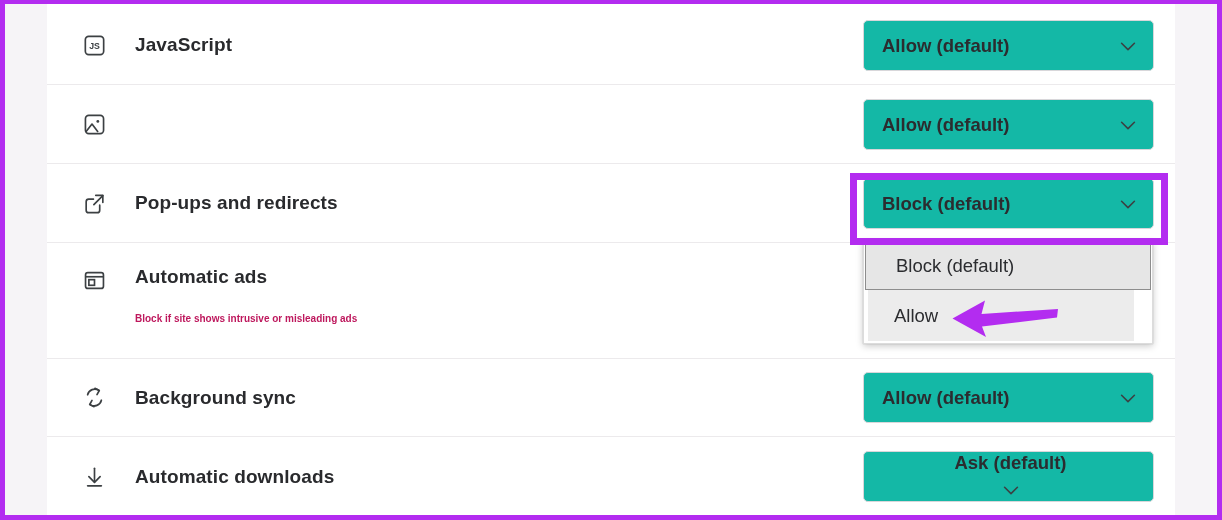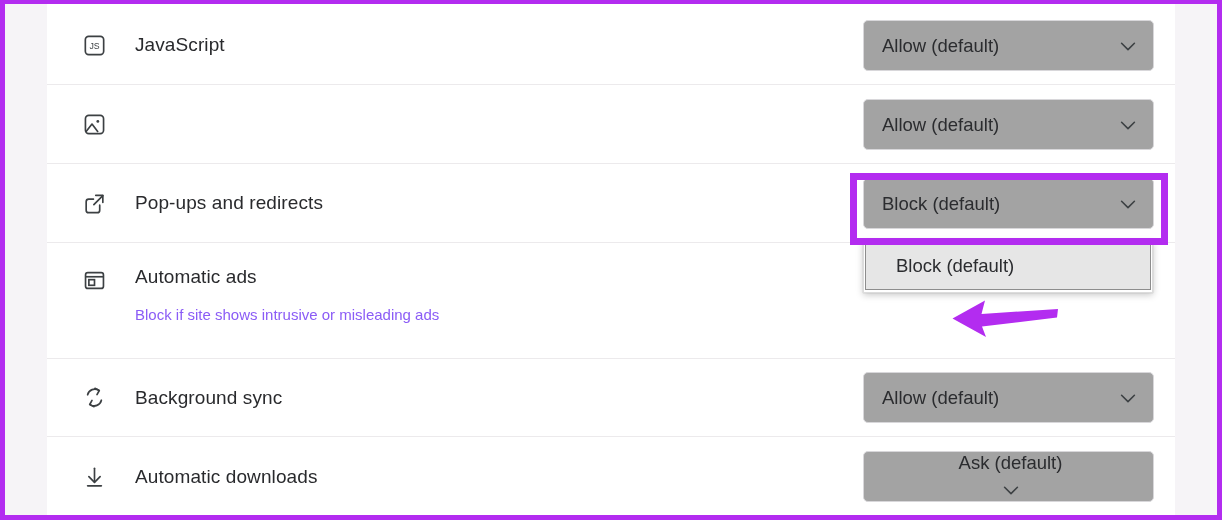--- a/index.html
+++ b/index.html
@@ -39,20 +39,21 @@
     background: #ffffff;
   }
 
   .settings-row {
     position: absolute;
     left: 0;
     width: 1128px;
     border-bottom: 1px solid #eceaec;
     display: flex;
     align-items: center;
+    font-weight: bold;
   }
 
   .row-icon {
     position: absolute;
     left: 34px;
     width: 26px;
     height: 26px;
     display: flex;
     align-items: center;
     justify-content: center;
@@ -67,35 +68,35 @@
   }
 
   .row-title {
     font-size: 19px;
     color: #292a2d;
     letter-spacing: .1px;
     line-height: 1.25;
   }
 
   .row-sub {
-    font-size: 15px;
-    color: #8b5cf6;
-    margin-top: 16px;
+    font-size: 10px;
+    color: #be185d;
+    margin-top: 23px;
     line-height: 1.3;
   }
 
   
   .select-box {
     position: absolute;
     right: 21px;
     width: 291px;
     height: 51px;
     border: 1px solid #d8d7da;
     border-radius: 5px;
-    background: #a3a3a3;
+    background: #14b8a6;
     display: flex;
     align-items: center;
     padding: 0 14px 0 18px;
     justify-content: space-between;
   }
   .select-value {
     font-size: 18.5px;
     color: #2b2c2f;
     white-space: nowrap;
   }
@@ -299,20 +300,21 @@
           <svg width="22" height="22" viewBox="0 0 24 24" fill="none" stroke="currentColor" stroke-width="1.7" stroke-linecap="round" stroke-linejoin="round">
               <polyline points="5,9 12,16 19,9"></polyline>
             </svg>
         </span>
       </div>
     </div>
   </div>
 
   <div id="dropdown">
     <div class="dd-item selected">Block (default)</div>
+    <div class="dd-item hovered">Allow</div>
   </div>
 
   <div id="highlight-box"></div>
 
   <svg id="annot-arrow" viewBox="0 0 108 42">
     <path d="M1.5 22.5 L34 4.5 L30.5 18 L107 13 L106 21.5 L31 30.5 L35 41 Z" fill="#b32cf0"></path>
   </svg>
 
   <div id="left-gutter"></div>
   <div id="right-gutter"></div>

